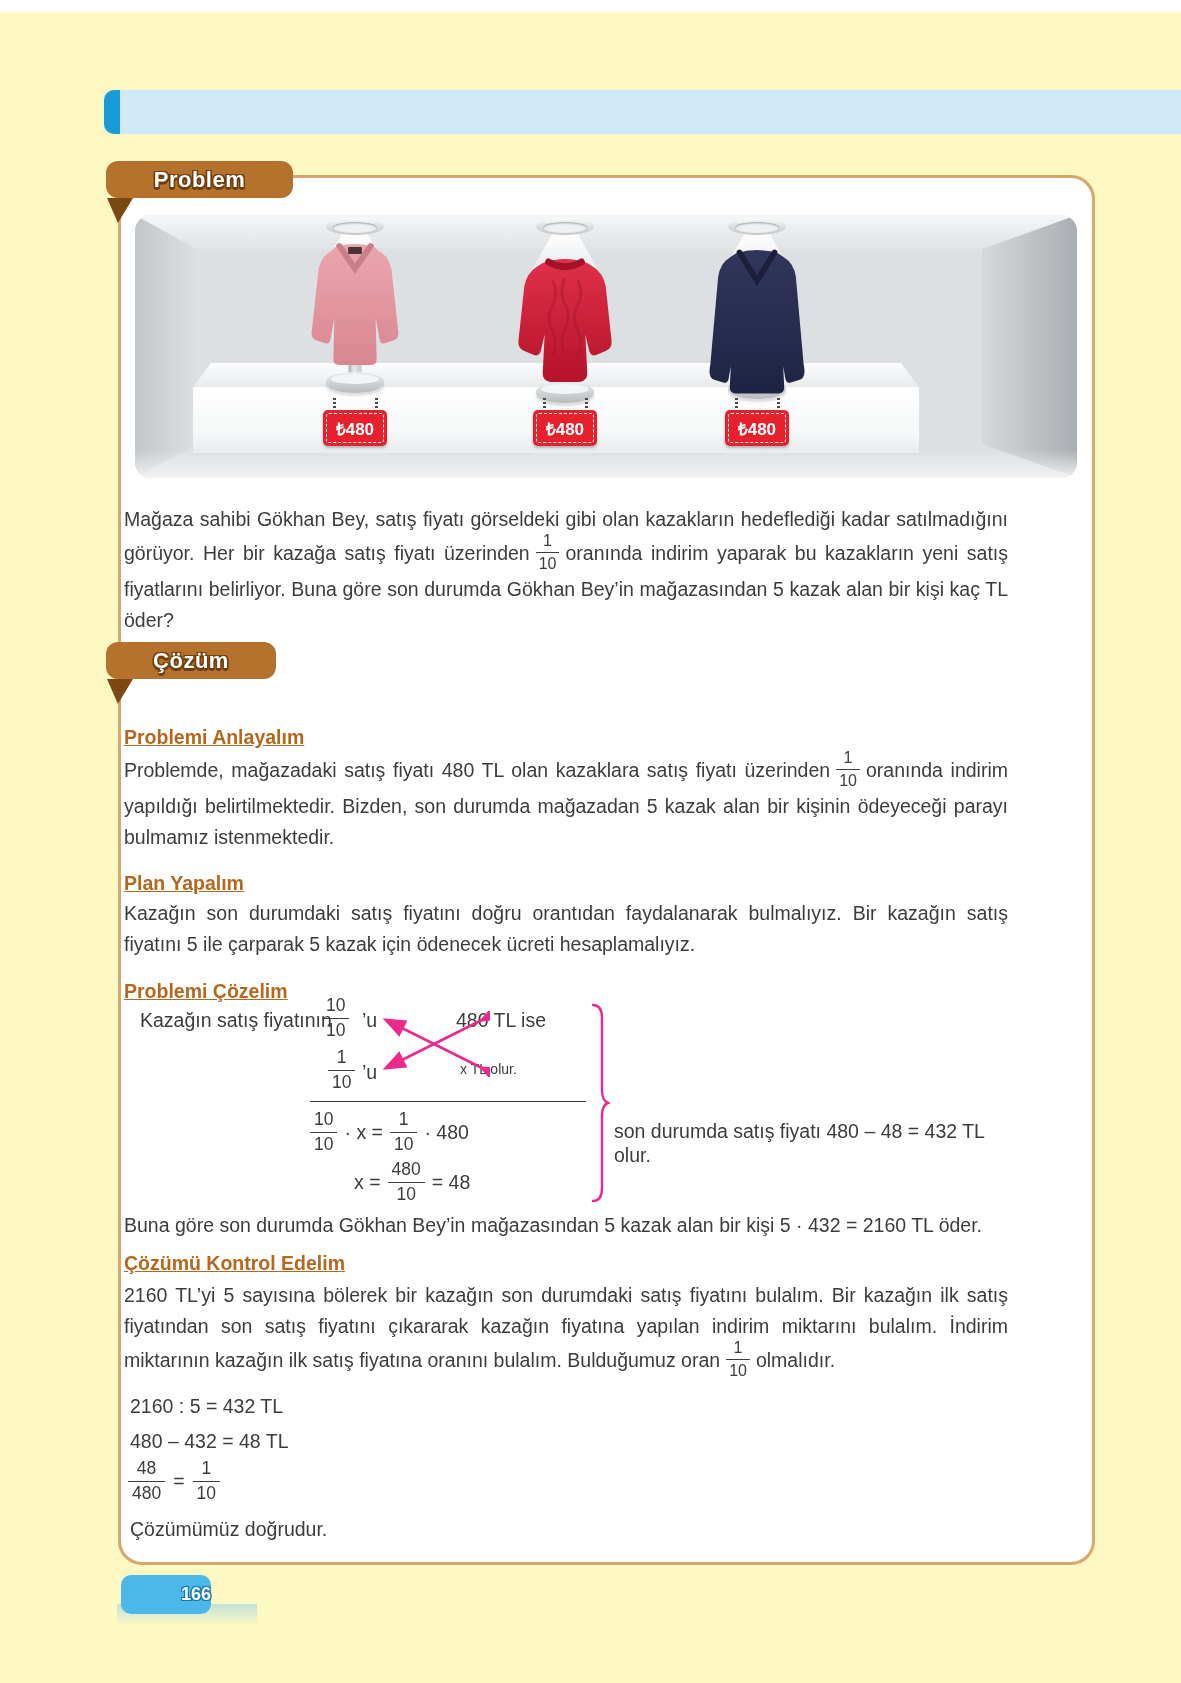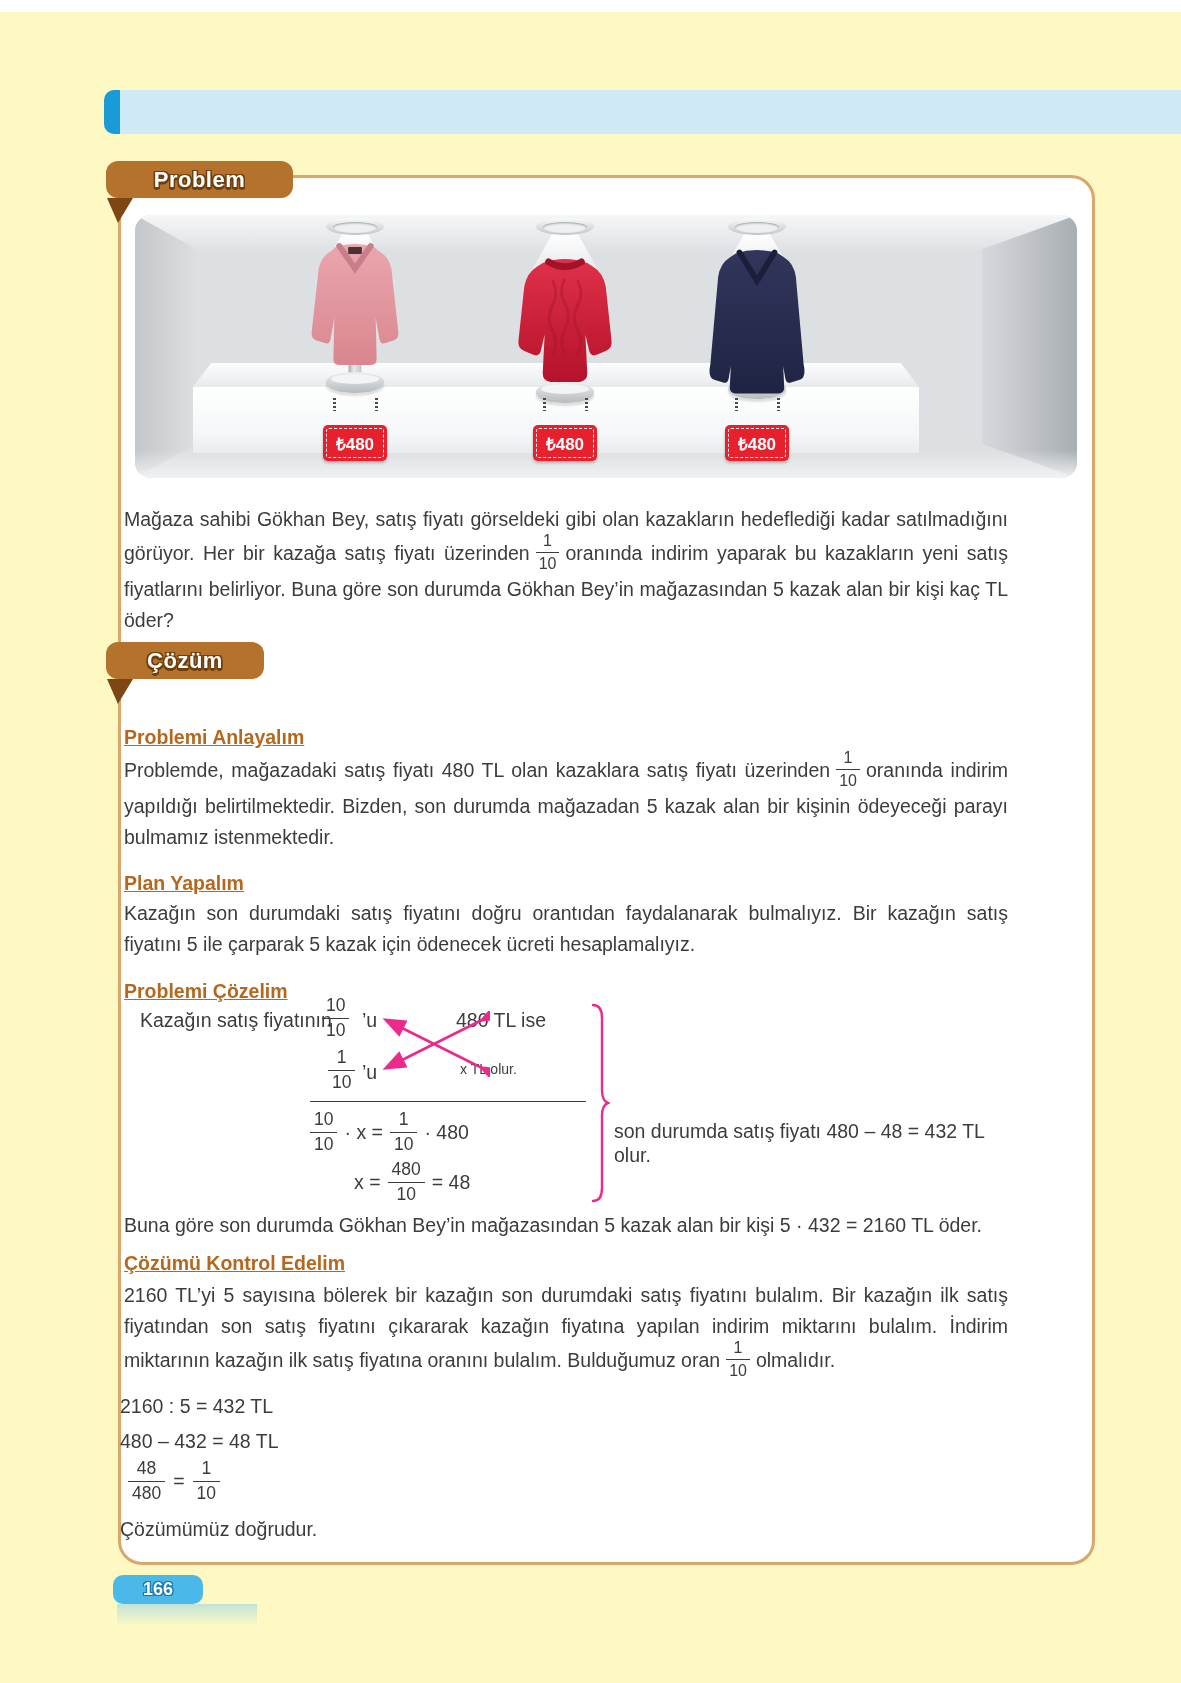--- a/index.html
+++ b/index.html
@@ -14,21 +14,21 @@
 
   
   .badge { position:absolute; background:#b5722c; display:flex; align-items:center; justify-content:center;
            border-radius:12px; z-index:6; }
   .badge-text { color:#fff; font-weight:bold; font-size:22px; letter-spacing:.5px;
                 text-shadow:1.5px 1.5px 0 #6e3e0d, -1.5px 1.5px 0 #6e3e0d, 1.5px -1.5px 0 #6e3e0d,
                             -1.5px -1.5px 0 #6e3e0d, 0 2.5px 0 #6e3e0d; }
   .badge::after { content:""; position:absolute; left:1px; top:100%; width:26px; height:25px;
                   background:#7c4712; clip-path:polygon(0 0, 100% 0, 42% 100%); }
   .problem-badge { left:106px; top:149px; width:187px; height:37px; }
-  .cozum-badge   { left:106px; top:630px; width:158px; height:37px; }
+  .cozum-badge   { left:106px; top:630px; width:170px; height:37px; }
 
   
   .frame { position:absolute; left:118px; top:163px; width:971px; height:1384px;
            border:3.5px solid #d9a66b; border-radius:24px; background:#fff; z-index:1; }
 
   
   .room { position:absolute; left:135px; top:203px; width:942px; height:263px;
           background:#dde0e3; border-radius:16px; overflow:hidden; z-index:2; }
   .wall-left { position:absolute; left:0; top:0; width:62px; height:100%;
                background:linear-gradient(90deg,#c3c7ca,#dde0e3);
@@ -67,36 +67,36 @@
                  background:#f2f4f5; border-radius:50%; }
   .u1 .base { top:157px; } .u2 .base { top:167px; } .u3 .base { top:163px; }
   .sweater { position:absolute; left:50%; transform:translateX(-50%); }
   .u1 .sweater { top:20px; width:118px; height:142px; }
   .u2 .sweater { top:28px; width:126px; height:158px; }
   .u3 .sweater { top:21px; width:136px; height:172px; }
 
   .chain { position:absolute; width:3px; height:13px; top:183px;
            background:repeating-linear-gradient(#4a4a4a 0 2px, transparent 2px 4px); }
   .chain.c1 { left:calc(50% - 22px); } .chain.c2 { left:calc(50% + 20px); }
-  .tag { position:absolute; left:50%; transform:translateX(-50%); top:210px; width:64px; height:36px;
+  .tag { position:absolute; left:50%; transform:translateX(-50%); top:195px; width:64px; height:36px;
          background:#e7202e; border-radius:5px; display:flex; align-items:center; justify-content:center;
          box-shadow:0 2px 3px rgba(0,0,0,.25); }
   .tag::before { content:""; position:absolute; inset:3px; border:1.6px dashed #fff; border-radius:3px; }
   .tag span { color:#fff; font-weight:bold; font-size:17px; }
 
   
   .para { position:absolute; left:124px; width:884px; font-size:19.5px; line-height:31px;
           text-align:justify; z-index:3; margin:0; }
   .heading { position:absolute; left:124px; font-size:19.5px; font-weight:bold; color:#b5671d; z-index:3;text-decoration:underline; }
   .frac { display:inline-block; vertical-align:middle; text-align:center; line-height:1;
           margin:0 6px; position:relative; top:-2px; }
   .frac .fnum { display:block; font-size:16px; padding:0 3px 3px; }
   .frac .fden { display:block; font-size:16px; border-top:1.7px solid #3c3c3c; padding:3px 3px 0; }
 
-  .eq { position:absolute; left:120px; font-size:19.5px; z-index:3; }
+  .eq { position:absolute; left:130px; font-size:19.5px; z-index:3; }
   .eq-flex { display:flex; align-items:center; gap:8px; }
   .dfrac { display:inline-block; text-align:center; line-height:1; }
   .dfrac .fnum { display:block; font-size:17.5px; padding:0 4px 3px; }
   .dfrac .fden { display:block; font-size:17.5px; border-top:1.8px solid #3c3c3c; padding:3px 4px 0; }
 
   
   .diagram { position:absolute; left:124px; top:985px; width:884px; height:212px; z-index:3; }
   .diagram > * { position:absolute; }
   .d-label { left:16px; top:12px; font-size:19.5px; }
   .d-frac1 { left:198px; top:0; }
@@ -108,22 +108,22 @@
   .d-arrows { left:254px; top:14px; }
   .d-hline { left:186px; top:104px; width:276px; height:0; border-top:1.8px solid #3c3c3c; }
   .d-eq1 { left:186px; top:114px; display:flex; align-items:center; gap:7px; font-size:19.5px; }
   .d-eq2 { left:230px; top:164px; display:flex; align-items:center; gap:7px; font-size:19.5px; }
   .d-brace { left:466px; top:6px; }
   .d-note { width:390px; font-size:19.5px; line-height:24px; }
   .d-note1 { left:490px; top:88px; text-align:justify; text-align-last:justify; }
   .d-note2 { left:490px; top:122px; }
 
   
-  .page-badge { position:absolute; left:113px; top:1563px; width:90px; height:29px; background:#4bb8ea;
-                border-radius:10px; display:flex; align-items:center; justify-content:center; z-index:6; }
+  .page-badge { position:absolute; left:121px; top:1563px; width:90px; height:39px; background:#4bb8ea;
+                border-radius:10px; display:flex; align-items:center; justify-content:flex-end; z-index:6; }
   .page-badge span { color:#fff; font-weight:bold; font-size:18px;
                      text-shadow:1.3px 1.3px 0 #1779ad, -1.3px 1.3px 0 #1779ad,
                                  1.3px -1.3px 0 #1779ad, -1.3px -1.3px 0 #1779ad; }
   .page-badge-fade { position:absolute; left:117px; top:1592px; width:140px; height:22px;
                      background:linear-gradient(180deg,rgba(120,200,240,.45),rgba(255,255,255,0)); }
 </style>
 </head>
 <body>
 
 <div class="page">

